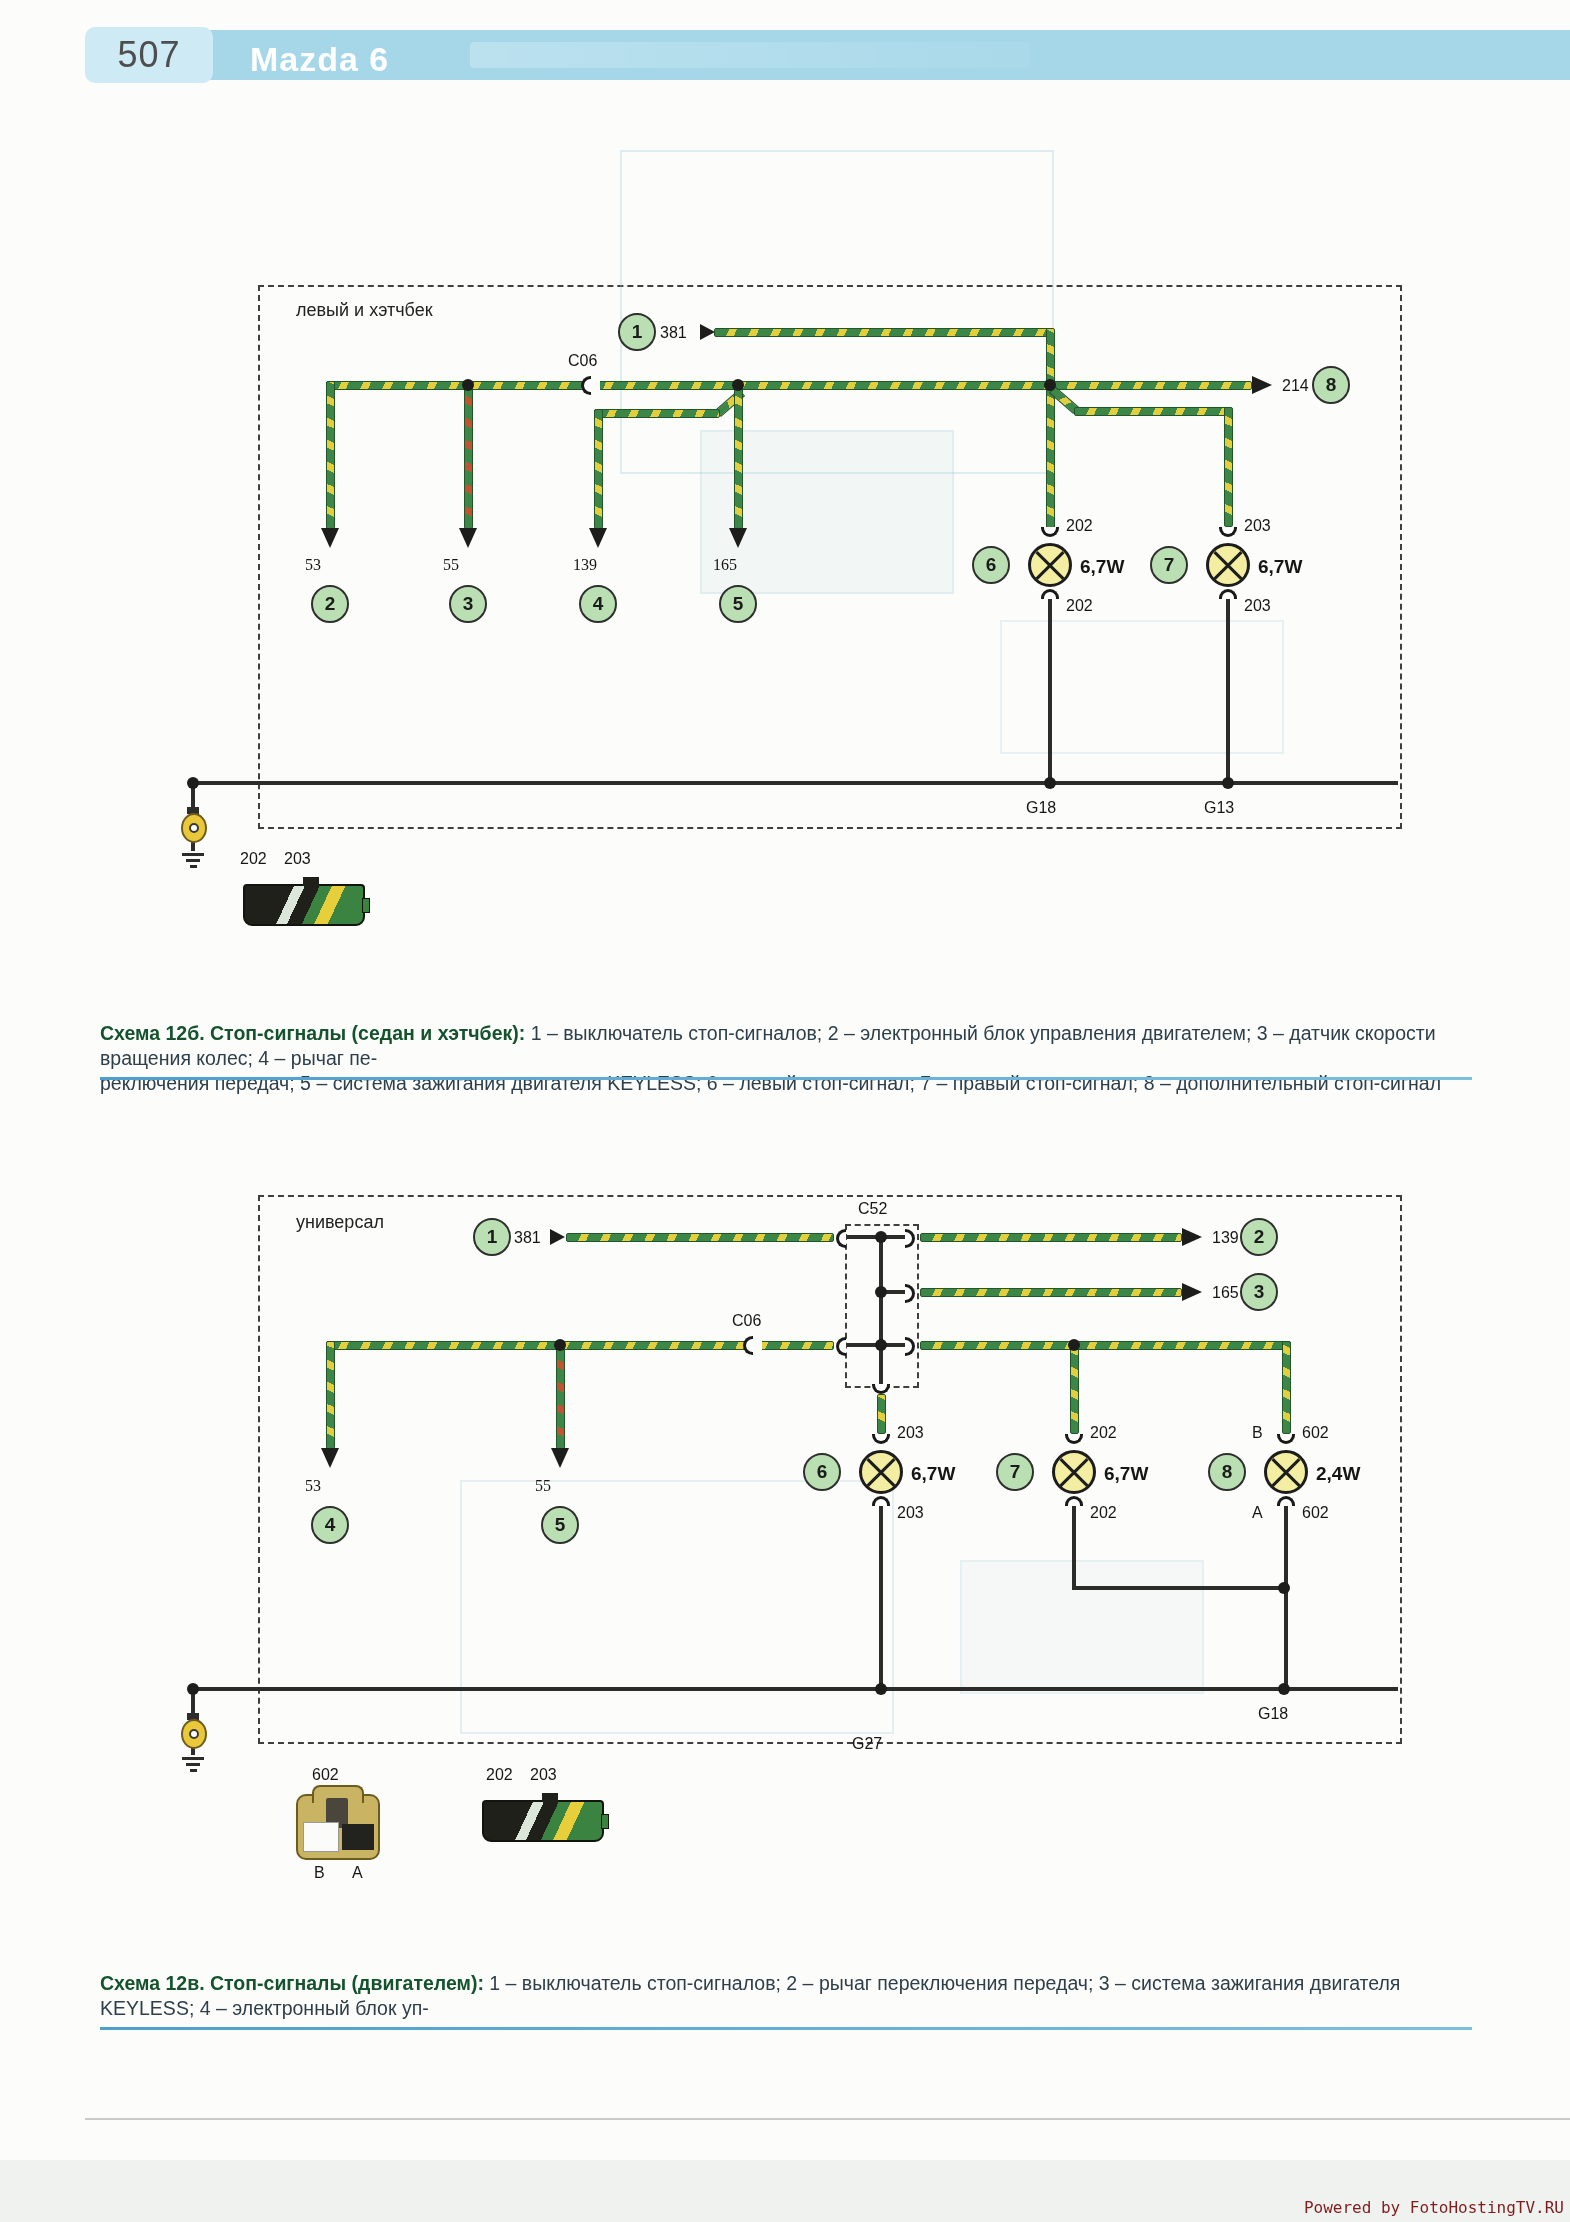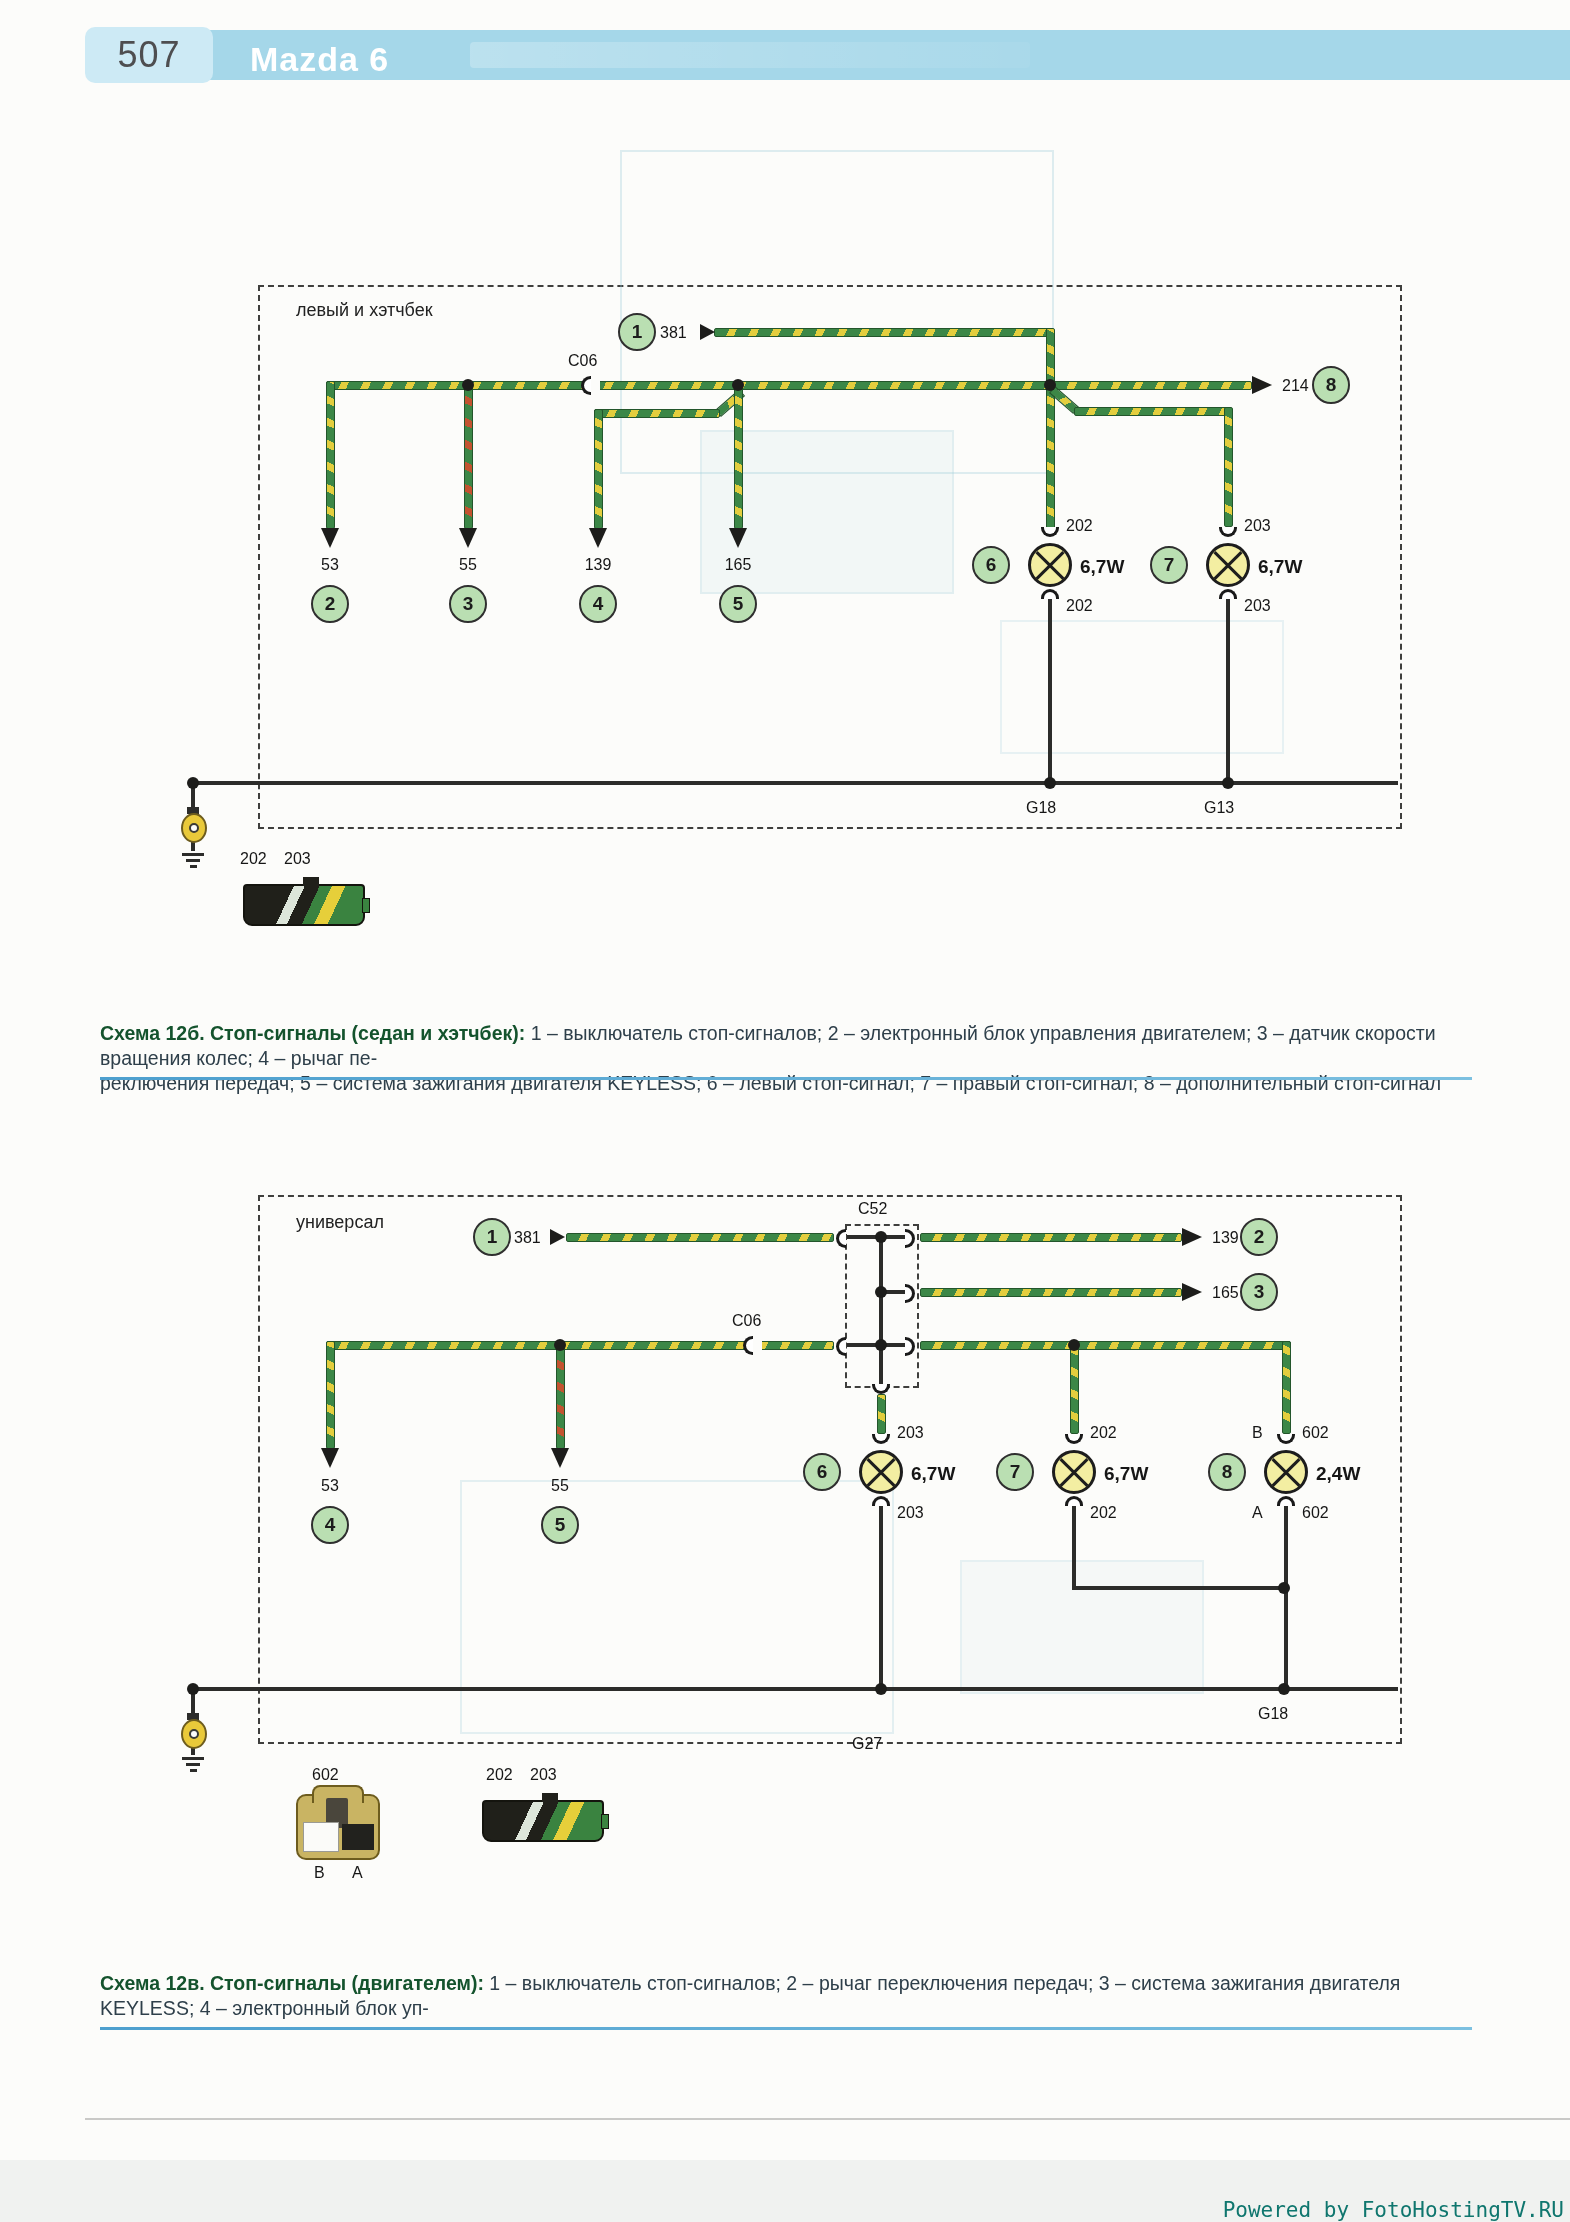--- a/index.html
+++ b/index.html
@@ -30,21 +30,21 @@
   .arcRt{position:absolute;width:10px;height:19px;border:3px solid #1a1a1a;border-left:none;border-radius:0 10px 10px 0;background:#fff;box-sizing:border-box;z-index:4;}
   .tU{position:absolute;width:18px;height:10px;border:3px solid #1a1a1a;border-top:none;border-radius:0 0 9px 9px;background:#fff;box-sizing:border-box;z-index:4;}
   .tN{position:absolute;width:18px;height:10px;border:3px solid #1a1a1a;border-bottom:none;border-radius:9px 9px 0 0;background:#fff;box-sizing:border-box;z-index:4;}
   
   .lamp{position:absolute;width:44px;height:44px;border-radius:50%;background:#f3eea2;border:3px solid #1d1d1d;box-sizing:border-box;z-index:3;}
   .lamp::before,.lamp::after{content:"";position:absolute;left:calc(50% - 19px);top:calc(50% - 1.5px);width:38px;height:3px;background:#1d1d1d;}
   .lamp::before{transform:rotate(45deg);}
   .lamp::after{transform:rotate(-45deg);}
   .ncirc{position:absolute;width:34px;height:34px;border-radius:50%;background:#badfb2;border:2px solid #2f2f2f;display:flex;align-items:center;justify-content:center;font-size:19px;font-weight:600;color:#1c1c1c;z-index:3;}
   .lbl{position:absolute;font-size:16px;color:#161616;line-height:1.1;z-index:4;white-space:nowrap;}
-  .lbl-c{text-align:center;}
+  .lbl-c{text-align:left;font-family:Liberation Serif, serif;}
   .pw{position:absolute;font-size:19px;font-weight:600;color:#161616;z-index:4;white-space:nowrap;}
   
   .gring{position:absolute;width:22px;height:26px;background:#e9c93a;border:2px solid #6d5c1e;border-radius:50%;z-index:3;}
   .gring::after{content:"";position:absolute;left:6px;top:8px;width:6px;height:6px;background:#fcfcfa;border:2px solid #3a3a36;border-radius:50%;}
   .crimp{position:absolute;width:12px;height:7px;background:#2c2c2a;z-index:3;}
   .gbar{position:absolute;height:3px;background:#2c2c2a;z-index:3;}
   
   .connAB{position:absolute;width:118px;height:38px;border:2px solid #14140e;border-radius:4px 4px 9px 9px;background:linear-gradient(115deg,#20201a 0 36%,#dde6da 36% 44%,#20201a 44% 55%,#3a8340 55% 64%,#e6cf3a 64% 74%,#3a8340 74% 100%);z-index:3;}
   .connAB .tab{position:absolute;left:58px;top:-9px;width:16px;height:9px;background:#20201a;}
   .connAB .nub{position:absolute;right:-7px;top:12px;width:6px;height:13px;background:#3a8340;border:1px solid #14140e;}
@@ -52,21 +52,21 @@
   .conn602 .handle{position:absolute;left:14px;top:-11px;width:48px;height:16px;background:#c9b463;border:2px solid #6d5c1e;border-bottom:none;border-radius:8px 8px 0 0;}
   .conn602 .mid{position:absolute;left:28px;top:2px;width:22px;height:30px;background:#4a463c;border-radius:2px;}
   .conn602 .wht{position:absolute;left:5px;top:26px;width:34px;height:28px;background:#fbfbf9;border:1px solid #9a9a94;}
   .conn602 .blk{position:absolute;right:4px;top:28px;width:32px;height:26px;background:#22221e;}
   
   .caption{position:absolute;left:100px;width:1372px;font-size:19.5px;line-height:25px;color:#2e3f4a;}
   .caption b{color:#14532d;}
   .bluerule{position:absolute;left:100px;width:1372px;height:3px;background:linear-gradient(90deg,#4d9fce,#7cc0e0);}
   .grayrule{position:absolute;left:85px;right:0;height:2px;background:#c9c9c7;}
   .scanband{position:absolute;left:0;right:0;height:62px;background:#f0f2f0;}
-  .watermark{position:absolute;right:6px;top:2198px;font-family:"DejaVu Sans Mono",monospace;font-size:21px;color:#0f766e;z-index:5;}
+  .watermark{position:absolute;right:6px;top:2198px;font-family:"DejaVu Sans Mono",monospace;font-size:16px;color:#7f1d1d;z-index:5;}
 </style>
 </head>
 <body>
 
 <div class="hdrband"></div>
 <div class="ghostband"></div>
 <div class="pgbox">507</div>
 <div class="hdrtitle">Mazda 6</div>
 
 <div class="dbox" style="left:258px;top:285px;width:1140px;height:540px;"></div>

